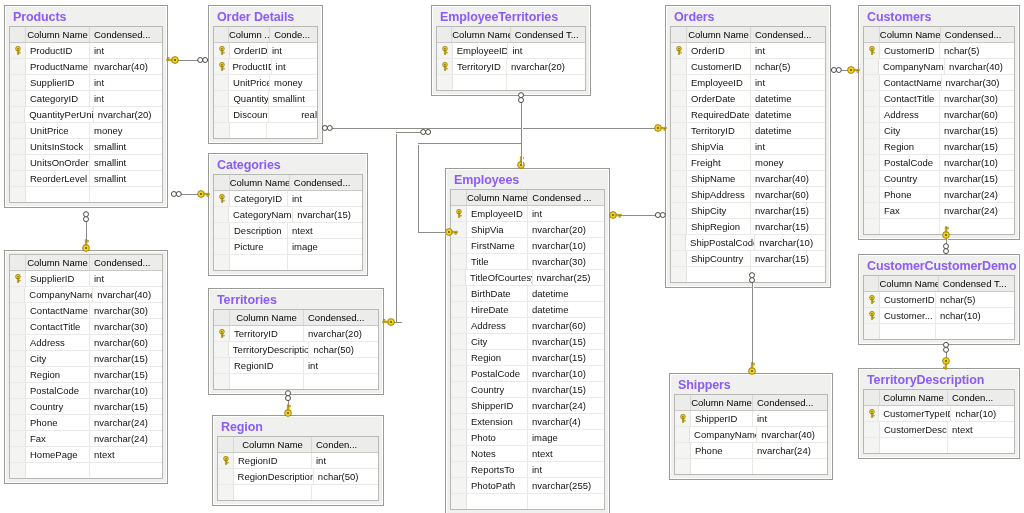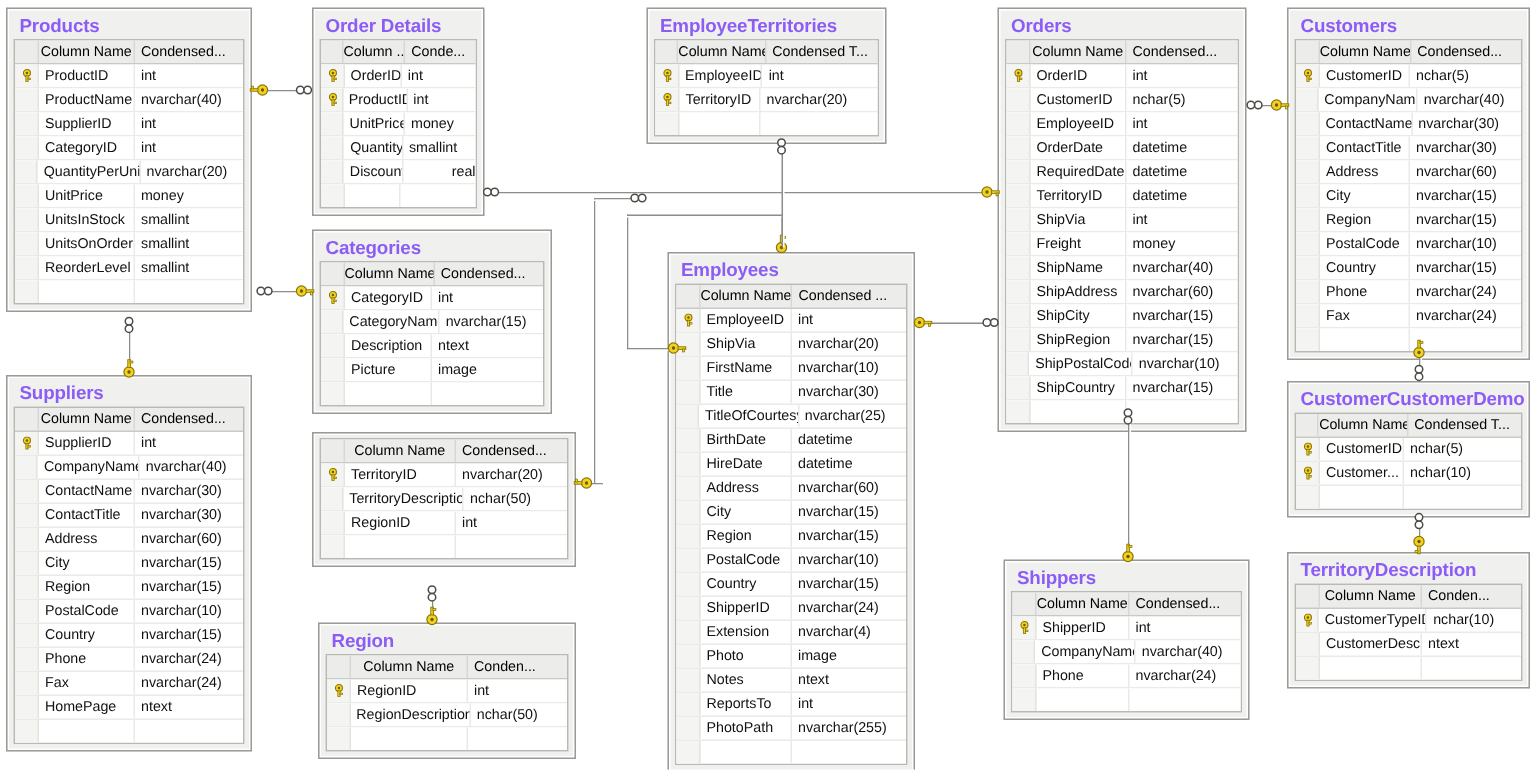--- a/index.html
+++ b/index.html
@@ -520,21 +520,20 @@
           <div class="c2" style="width: 76px;">nvarchar(255)</div>
         </div>
         <div class="row empty">
           <div class="c0"></div>
           <div class="c1"></div>
           <div class="c2" style="width: 76px;"></div>
         </div>
       </div>
     </div>
     <div class="tbl" style="left: 4px; top: 250px; width: 164px;">
-      <div class="title">Suppliers</div>
       <div class="grid">
         <div class="hdr">
           <div class="c0"></div>
           <div class="c1">Column Name</div>
           <div class="c2" style="width: 72px;">Condensed...</div>
         </div>
         <div class="row">
           <div class="c0">
             <svg class="keyg" viewBox="0 0 10 10">
               <circle cx="4.4" cy="3" r="2.6" fill="#f2d024" stroke="#8a7400" stroke-width="0.8"></circle>
@@ -602,20 +601,21 @@
           <div class="c2" style="width: 72px;">ntext</div>
         </div>
         <div class="row empty">
           <div class="c0"></div>
           <div class="c1"></div>
           <div class="c2" style="width: 72px;"></div>
         </div>
       </div>
     </div>
     <div class="tbl" style="left: 208px; top: 288px; width: 176px;">
+      <div class="title">Territories</div>
       <div class="grid">
         <div class="hdr">
           <div class="c0"></div>
           <div class="c1">Column Name</div>
           <div class="c2" style="width: 74px;">Condensed...</div>
         </div>
         <div class="row">
           <div class="c0">
             <svg class="keyg" viewBox="0 0 10 10">
               <circle cx="4.4" cy="3" r="2.6" fill="#f2d024" stroke="#8a7400" stroke-width="0.8"></circle>

